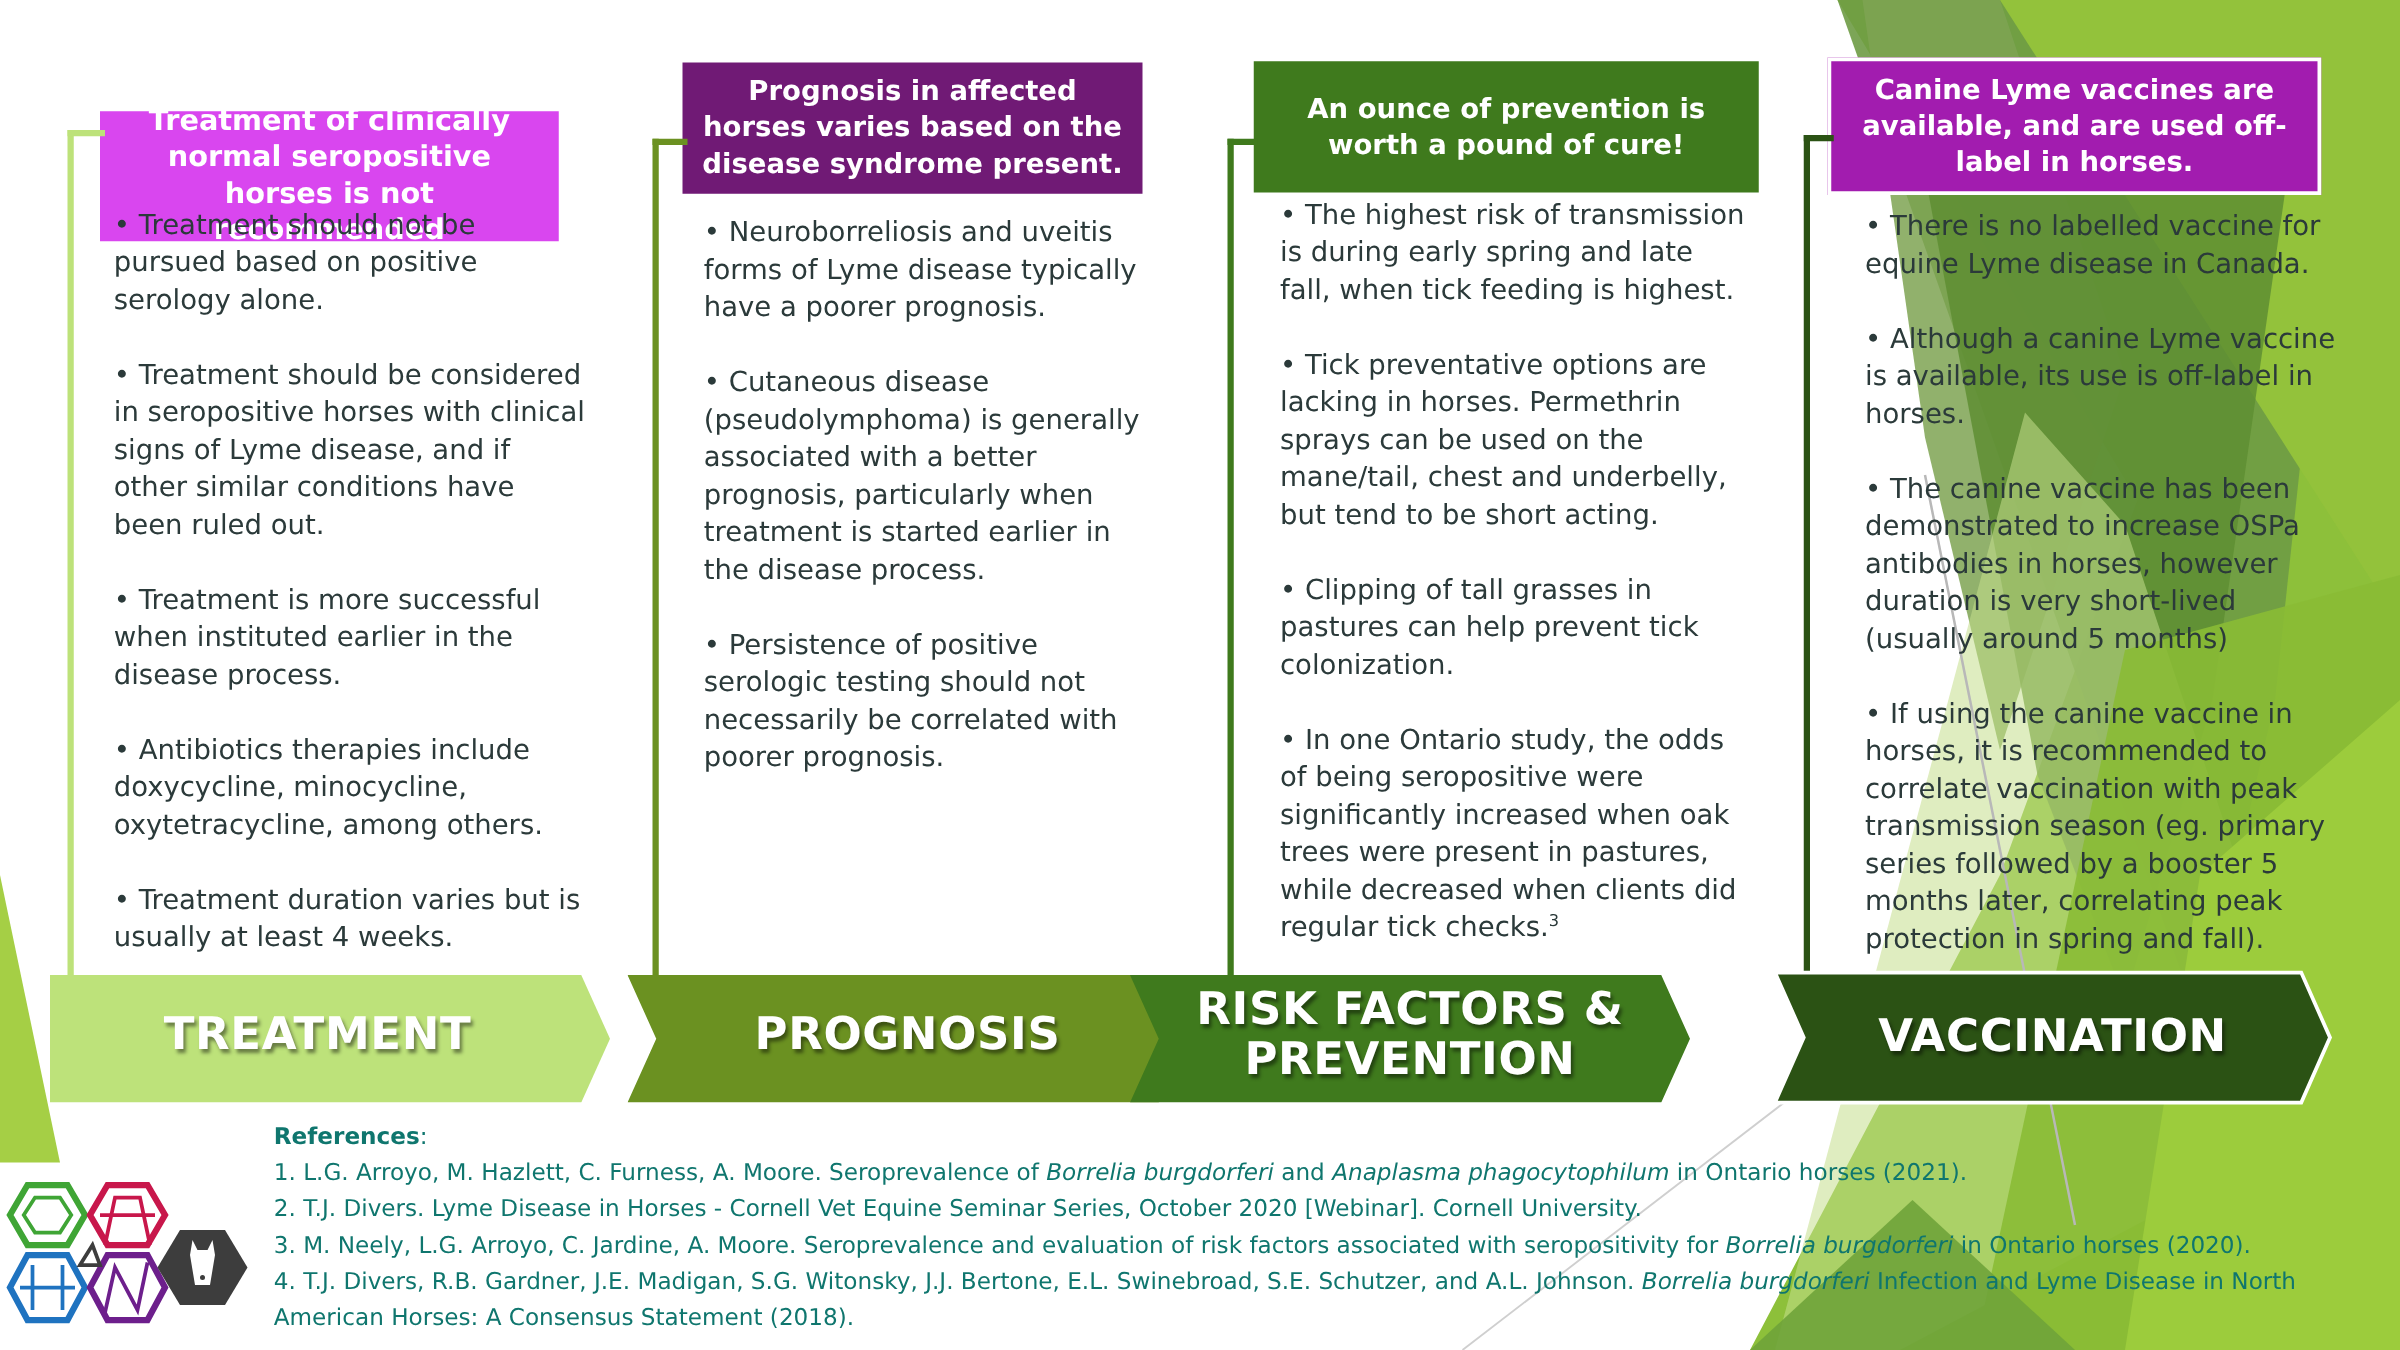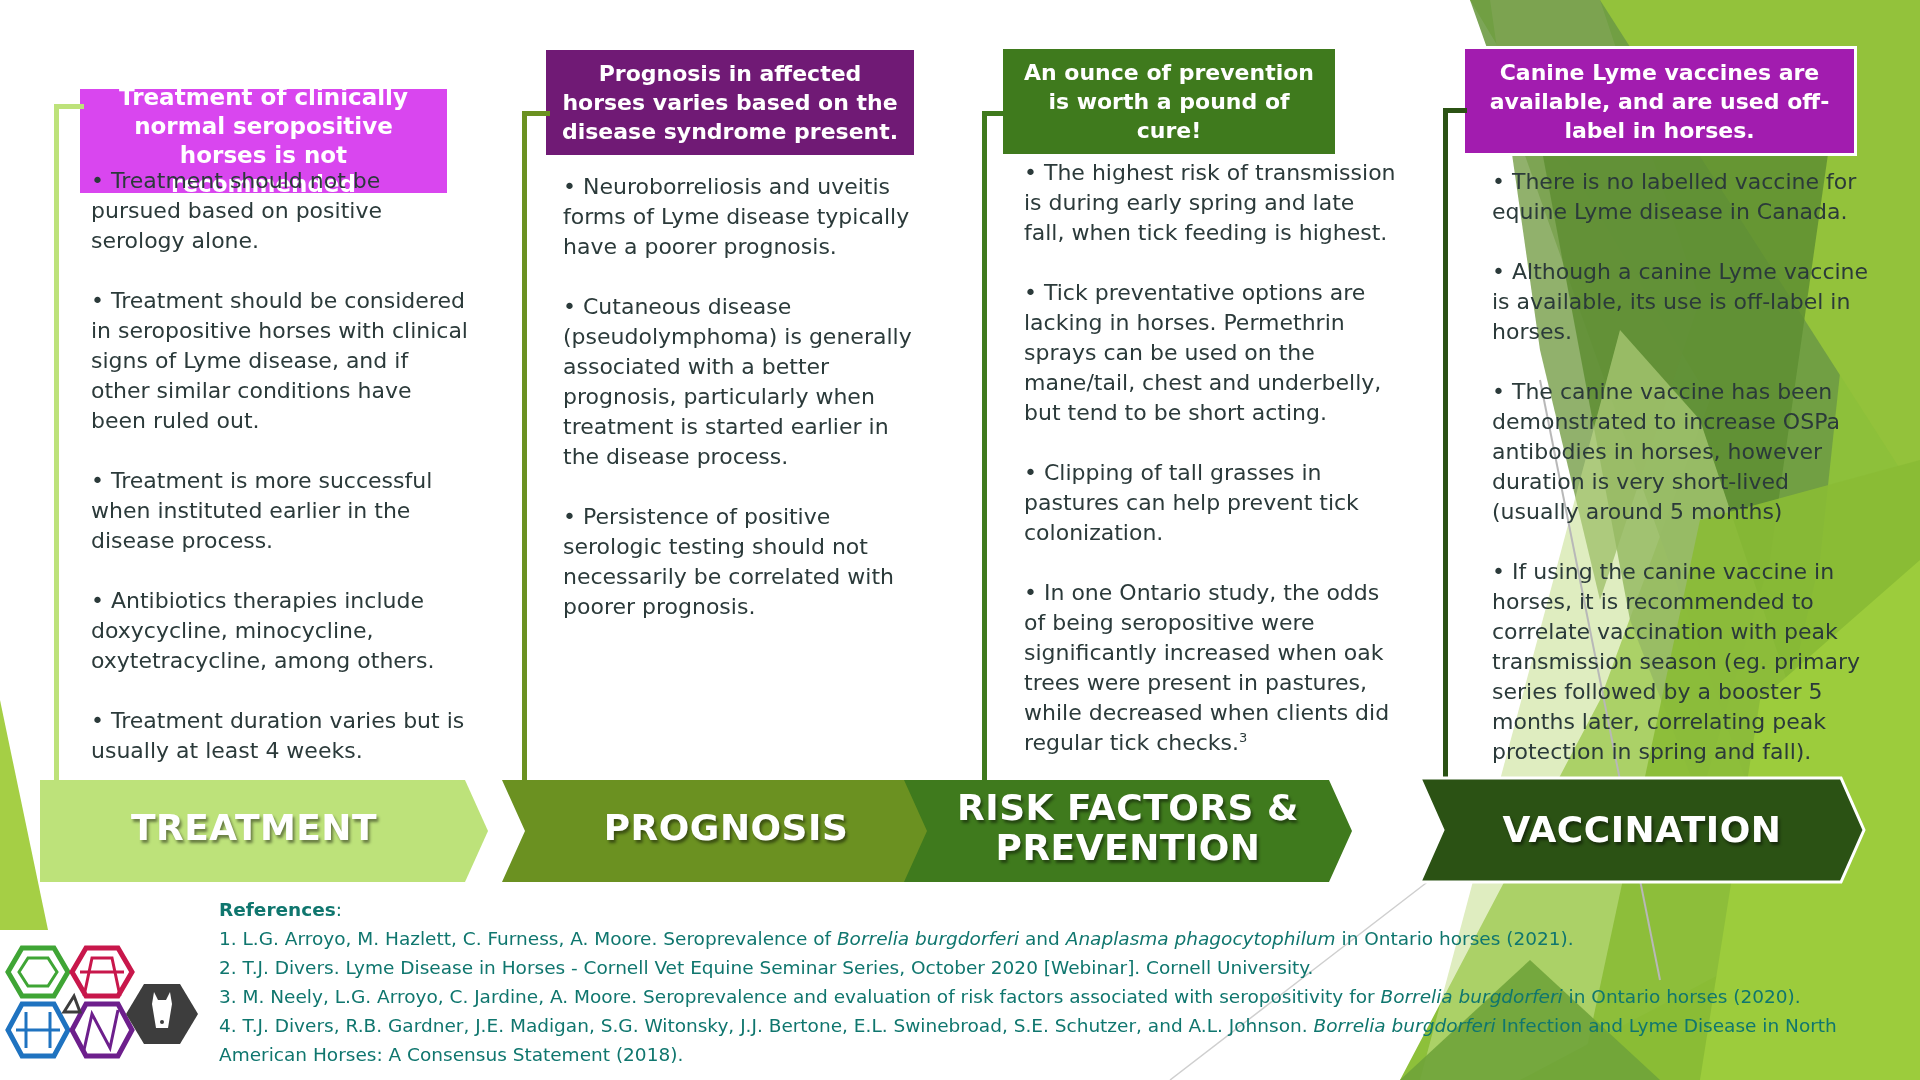--- a/index.html
+++ b/index.html
@@ -81,21 +81,21 @@
 <div class="bullets" style="left:563px; top:172px; width:360px;">
   <p>• Neuroborreliosis and uveitis forms of Lyme disease typically have a poorer prognosis.</p>
   <p>• Cutaneous disease (pseudolymphoma) is generally associated with a better prognosis, particularly when treatment is started earlier in the disease process.</p>
   <p>• Persistence of positive serologic testing should not necessarily be correlated with poorer prognosis.</p>
 </div>
 
 <div class="connector">
   <div class="vline" style="left:982px; top:111px; height:669px; background:#3f7a1d;"></div>
   <div class="hline" style="left:982px; top:111px; width:24px; background:#3f7a1d;"></div>
 </div>
-<div class="header-box" style="left:1003px; top:49px; width:332px; height:105px; background:#3f7a1d;">
+<div class="header-box" style="left:1003px; top:49px; width:404px; height:105px; background:#3f7a1d;">
   <span>An ounce of prevention is worth a pound of cure!</span>
 </div>
 <div class="bullets" style="left:1024px; top:158px; width:375px;">
   <p>• The highest risk of transmission is during early spring and late fall, when tick feeding is highest.</p>
   <p>• Tick preventative options are lacking in horses. Permethrin sprays can be used on the mane/tail, chest and underbelly, but tend to be short acting.</p>
   <p>• Clipping of tall grasses in pastures can help prevent tick colonization.</p>
   <p><span>• In one Ontario study, the odds of being seropositive were significantly increased when oak trees were present in pastures, while decreased when clients did regular tick checks.</span><sup>3</sup></p>
 </div>
 
 <div class="connector">

